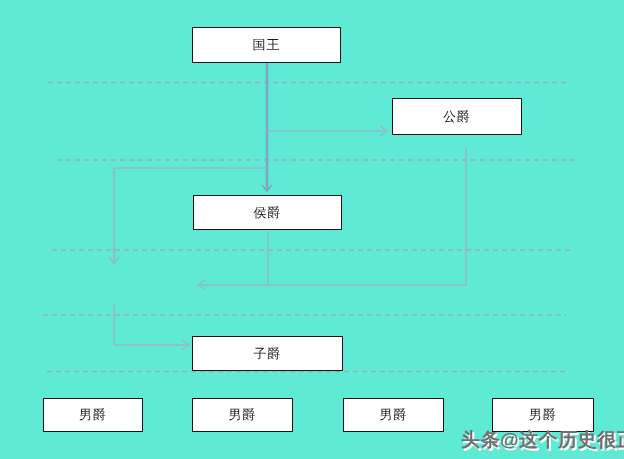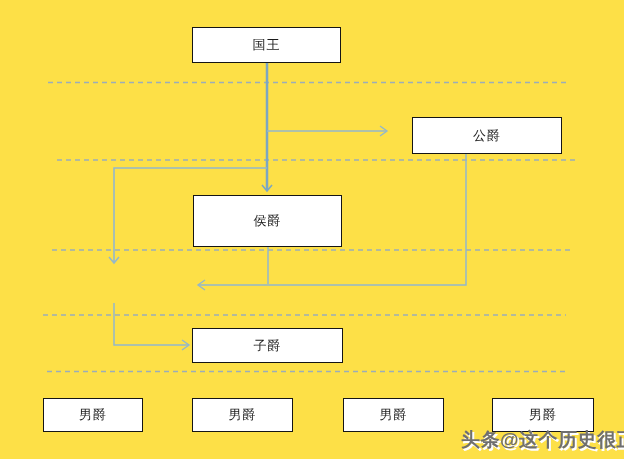--- a/index.html
+++ b/index.html
@@ -5,21 +5,21 @@
   html, body {
     margin: 0;
     padding: 0;
     background: #ffffff;
     font-family: "Liberation Sans", "DejaVu Sans", sans-serif;
   }
   .stage {
     position: relative;
     width: 624px;
     height: 459px;
-    background: #fde047;
+    background: #5eead4;
     overflow: hidden;
   }
   .wires {
     position: absolute;
     left: 0;
     top: 0;
     width: 624px;
     height: 459px;
   }
   .node {
@@ -29,24 +29,24 @@
     background: #ffffff;
     display: flex;
     align-items: center;
     justify-content: center;
     font-size: 13px;
     color: #1a1a1a;
     letter-spacing: 1px;
     z-index: 2;
   }
   .node-king     { left: 192px; top: 27px;  width: 149px; height: 36px; }
-  .node-duke     { left: 392px; top: 117px; width: 150px; height: 37px; margin-left: 20px; }
-  .node-marquis  { left: 193px; top: 195px; width: 149px; height: 52px; }
+  .node-duke     { left: 392px; top: 98px; width: 130px; height: 37px; }
+  .node-marquis  { left: 193px; top: 195px; width: 149px; height: 35px; }
   .node-earl     { left: 42px;  top: 267px; width: 151px; height: 36px; }
-  .node-viscount { left: 192px; top: 328px; width: 151px; height: 35px; }
+  .node-viscount { left: 192px; top: 336px; width: 151px; height: 35px; }
   .node-baron-1  { left: 43px;  top: 398px; width: 100px; height: 34px; }
   .node-baron-2  { left: 192px; top: 398px; width: 101px; height: 34px; }
   .node-baron-3  { left: 343px; top: 398px; width: 101px; height: 34px; }
   .node-baron-4  { left: 492px; top: 398px; width: 102px; height: 34px; }
   .watermark {
     position: absolute;
     left: 461px;
     top: 427px;
     z-index: 3;
     font-size: 19px;

